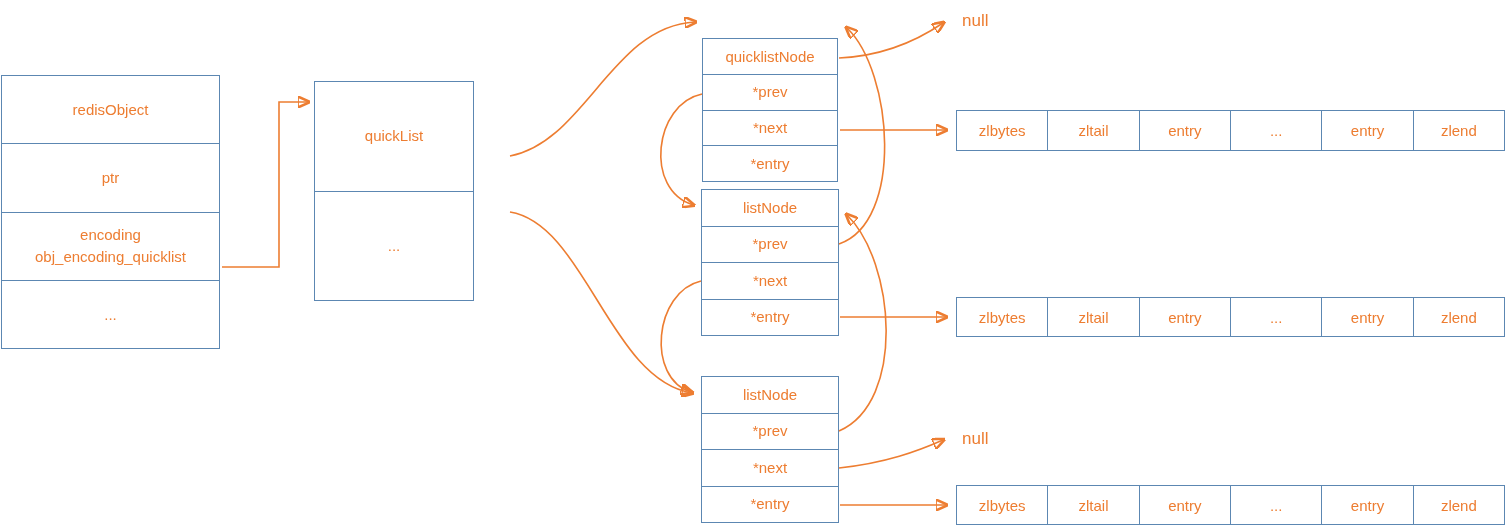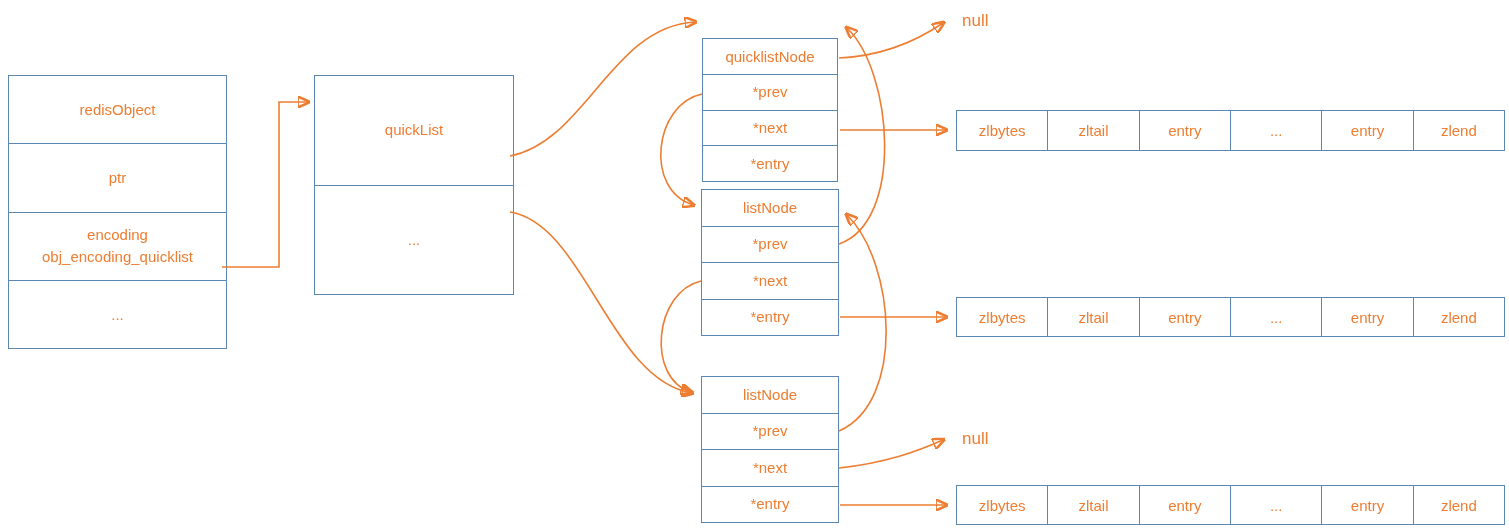--- a/index.html
+++ b/index.html
@@ -45,29 +45,29 @@
   }
   svg.arrows{position:absolute;left:0;top:0;z-index:3;pointer-events:none;}
   svg.arrows path{stroke:var(--accent);stroke-width:1.6;fill:none;}
 </style>
 </head>
 <body>
 
 <div class="stage">
 
 
-  <div class="nbox" style="left:8px;top:75px;width:219px;height:274px;">
+  <div class="nbox" style="left:1px;top:75px;width:219px;height:274px;">
     <div class="row">redisObject</div>
     <div class="row">ptr</div>
     <div class="row">encoding
 obj_encoding_quicklist</div>
     <div class="row">...</div>
   </div>
 
-  <div class="nbox" style="left:314px;top:75px;width:200px;height:220px;">
+  <div class="nbox" style="left:314px;top:81px;width:160px;height:220px;">
     <div class="row">quickList</div>
     <div class="row">...</div>
   </div>
 
   <div class="nbox" style="left:702px;top:4px;width:136px;height:144px;margin-top:34px;">
     <div class="row">quicklistNode</div>
     <div class="row">*prev</div>
     <div class="row">*next</div>
     <div class="row">*entry</div>
   </div>

